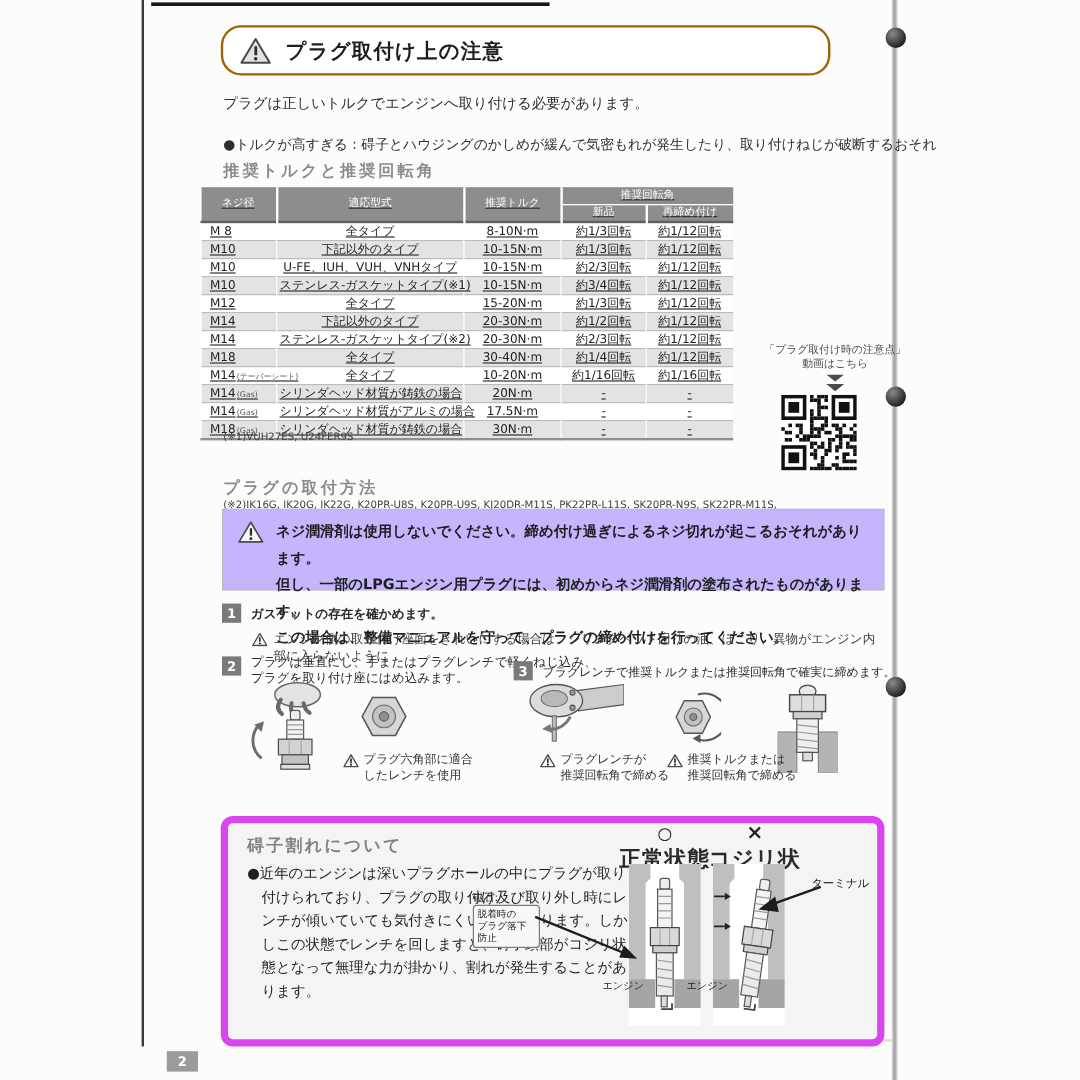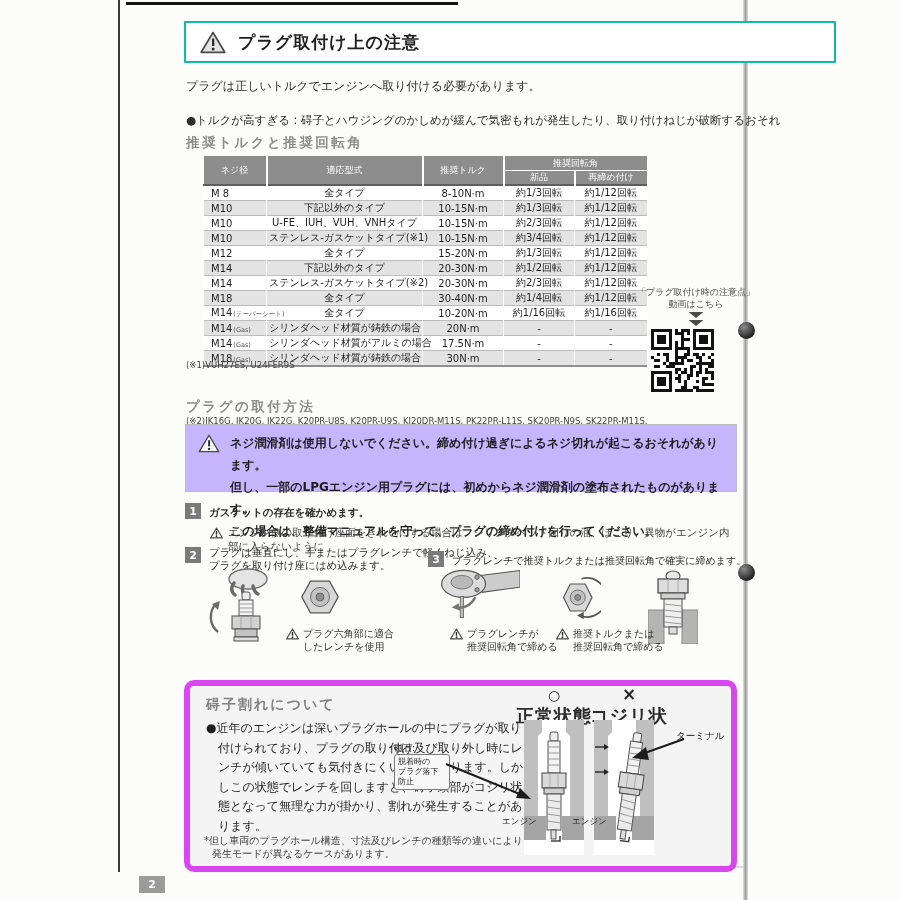--- a/index.html
+++ b/index.html
@@ -8,22 +8,22 @@
   .abs{position:absolute;}
   
   .top-edge{left:126px;top:2px;width:332px;height:3px;background:#161616;}
   .left-edge{left:118px;top:0;width:2px;height:872px;background:#3a3a3a;}
   .bottom-edge{left:185px;top:866px;width:558px;height:2px;background:#d9d9d9;}
   .bind-rail{left:743px;top:0;width:5px;height:900px;
              background:linear-gradient(to right,#e2e2e2,#9f9f9f,#dcdcdc);}
   .bead{width:17px;height:17px;border-radius:50%;
         background:radial-gradient(circle at 35% 30%,#8a8a8a,#1d1d1d 75%);}
   
-  .title-box{left:184px;top:21px;width:652px;height:42px;background:#fff;
-             border:2px solid #14b8a6;border-radius:1px;display:flex;align-items:center;
+  .title-box{left:184px;top:21px;width:508px;height:42px;background:#fff;
+             border:2px solid #a16207;border-radius:17px;display:flex;align-items:center;
              gap:12px;padding-left:14px;box-sizing:border-box;}
   .title-text{font-size:17px;font-weight:bold;color:#1e1e1e;letter-spacing:1px;}
   .body-line{font-size:12px;color:#2e2e2e;}
   .bullet-line{font-size:11.5px;color:#2e2e2e;}
   .sect-title{font-size:13.5px;font-weight:bold;color:#8c8c8c;letter-spacing:2.5px;}
   
   #torque-table{border-collapse:collapse;table-layout:fixed;width:443px;background:#fff;
                 border-bottom:2px solid #8f8f8f;}
   #torque-table th{background:#8d8d8d;color:#fff;font-weight:normal;font-size:9px;
                    padding:0;border-left:2px solid #fff;line-height:13px;}
@@ -89,21 +89,21 @@
       <circle cx="13.1" cy="18" r="1.5" fill="#2d2d2d"></circle>
     </svg>
     <span class="title-text">プラグ取付け上の注意</span>
   </div>
 
   <div class="abs body-line" style="left:186px;top:78px;">プラグは正しいトルクでエンジンへ取り付ける必要があります。</div>
   <div class="abs bullet-line" style="left:186px;top:113px;">●トルクが高すぎる : 碍子とハウジングのかしめが緩んで気密もれが発生したり、取り付けねじが破断するおそれ</div>
 
   <div class="abs sect-title" style="left:186px;top:134px;">推奨トルクと推奨回転角</div>
 
-  <table id="torque-table" class="abs" style="left:203px;top:156px;">
+  <table id="torque-table" class="abs" style="left:167px;top:156px;text-decoration:underline;">
     <colgroup>
         <col style="width:63px">
         <col style="width:156px">
         <col style="width:81px">
         <col style="width:71px">
         <col style="width:72px">
       </colgroup>
     <thead>
       <tr>
         <th class="first" rowspan="2">ネジ径</th>
@@ -472,21 +472,20 @@
     </svg>
     <div class="cap-text">
       <div>推奨トルクまたは</div>
       <div>推奨回転角で締める</div>
     </div>
   </div>
 
   <div class="abs ins-box">
     <div class="abs ins-title" style="left:16px;top:10px;">碍子割れについて</div>
     <div class="abs ins-body" style="left:16px;top:33px;width:308px;">●近年のエンジンは深いプラグホールの中にプラグが取り付けられており、プラグの取り付け及び取り外し時にレンチが傾いていても気付きにくい場合があります。しかしこの状態でレンチを回しますと、碍子頭部がコジリ状態となって無理な力が掛かり、割れが発生することがあります。</div>
-    <div class="abs ins-foot" style="left:14px;top:148px;width:312px;">*但し車両のプラグホール構造、寸法及びレンチの種類等の違いにより発生モードが異なるケースがあります。</div>
 
     <div class="abs diag-sym" style="left:324px;top:1px;width:80px;">○</div>
     <div class="abs diag-sym ng" style="left:394px;top:-2px;width:90px;">×</div>
     <div class="abs diag-label" style="left:324px;top:18px;width:80px;">正常状態</div>
     <div class="abs diag-label" style="left:394px;top:18px;width:90px;">コジリ状態</div>
 
     <svg class="abs" style="left:334px;top:34px;" width="60" height="135" viewBox="0 0 60 135">
       <rect x="0" y="0" width="60" height="135" fill="#ffffff"></rect>
       <path d="M0,0 H18 V12 L14,16 V96 H0 Z" fill="#bfbfbf"></path>
       <path d="M60,0 H42 V12 L46,16 V96 H60 Z" fill="#bfbfbf"></path>

